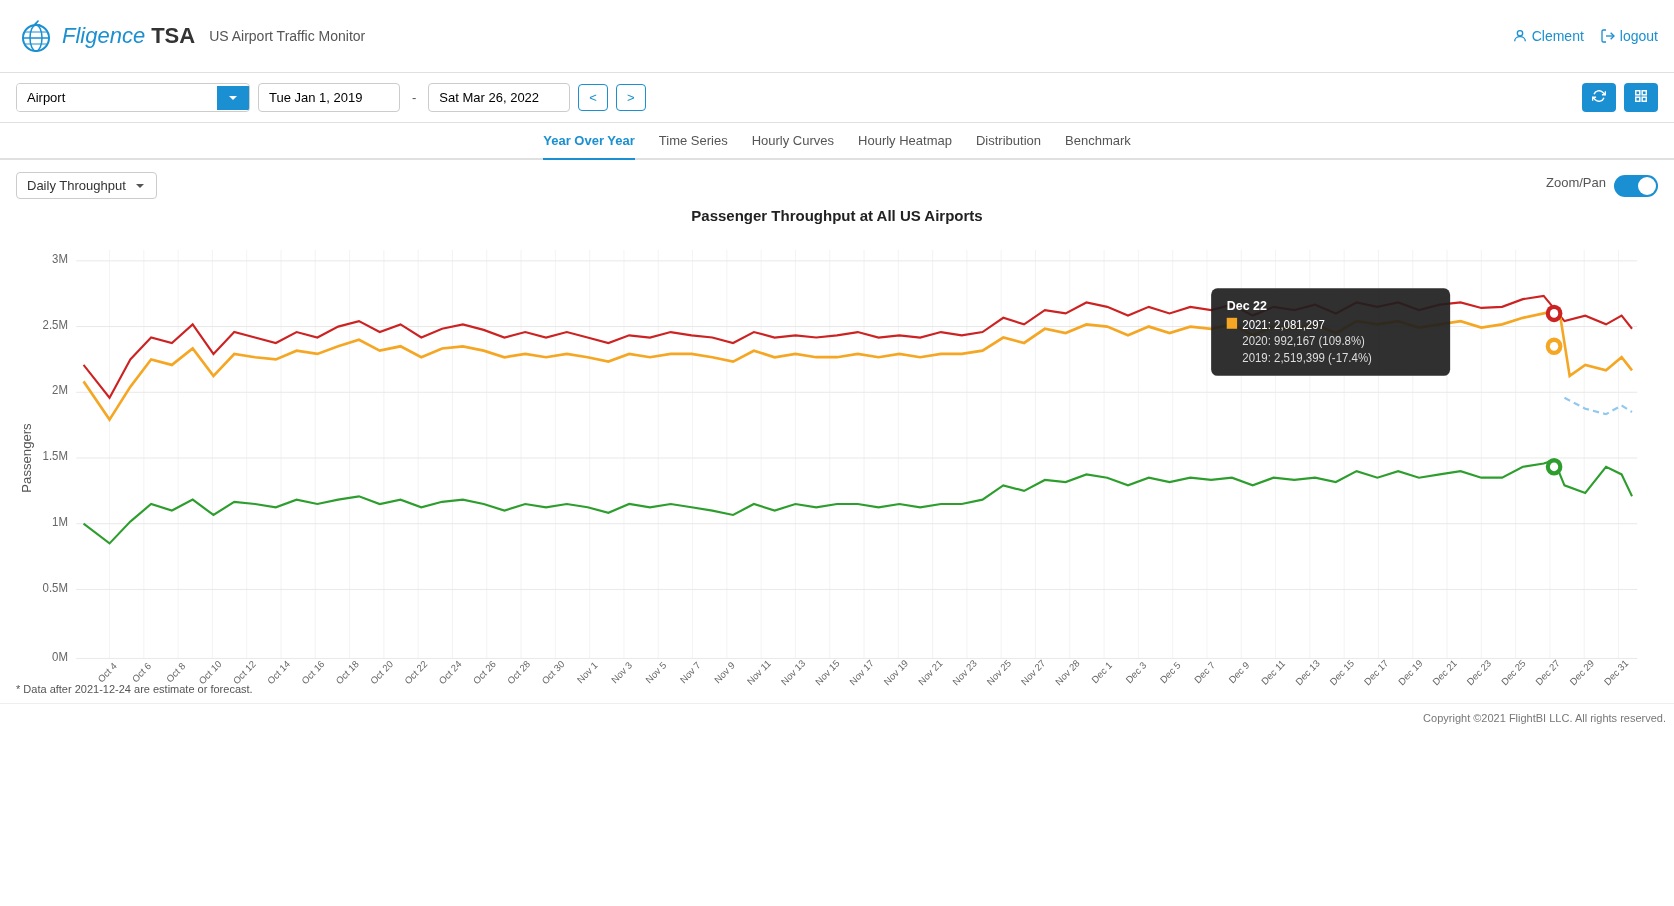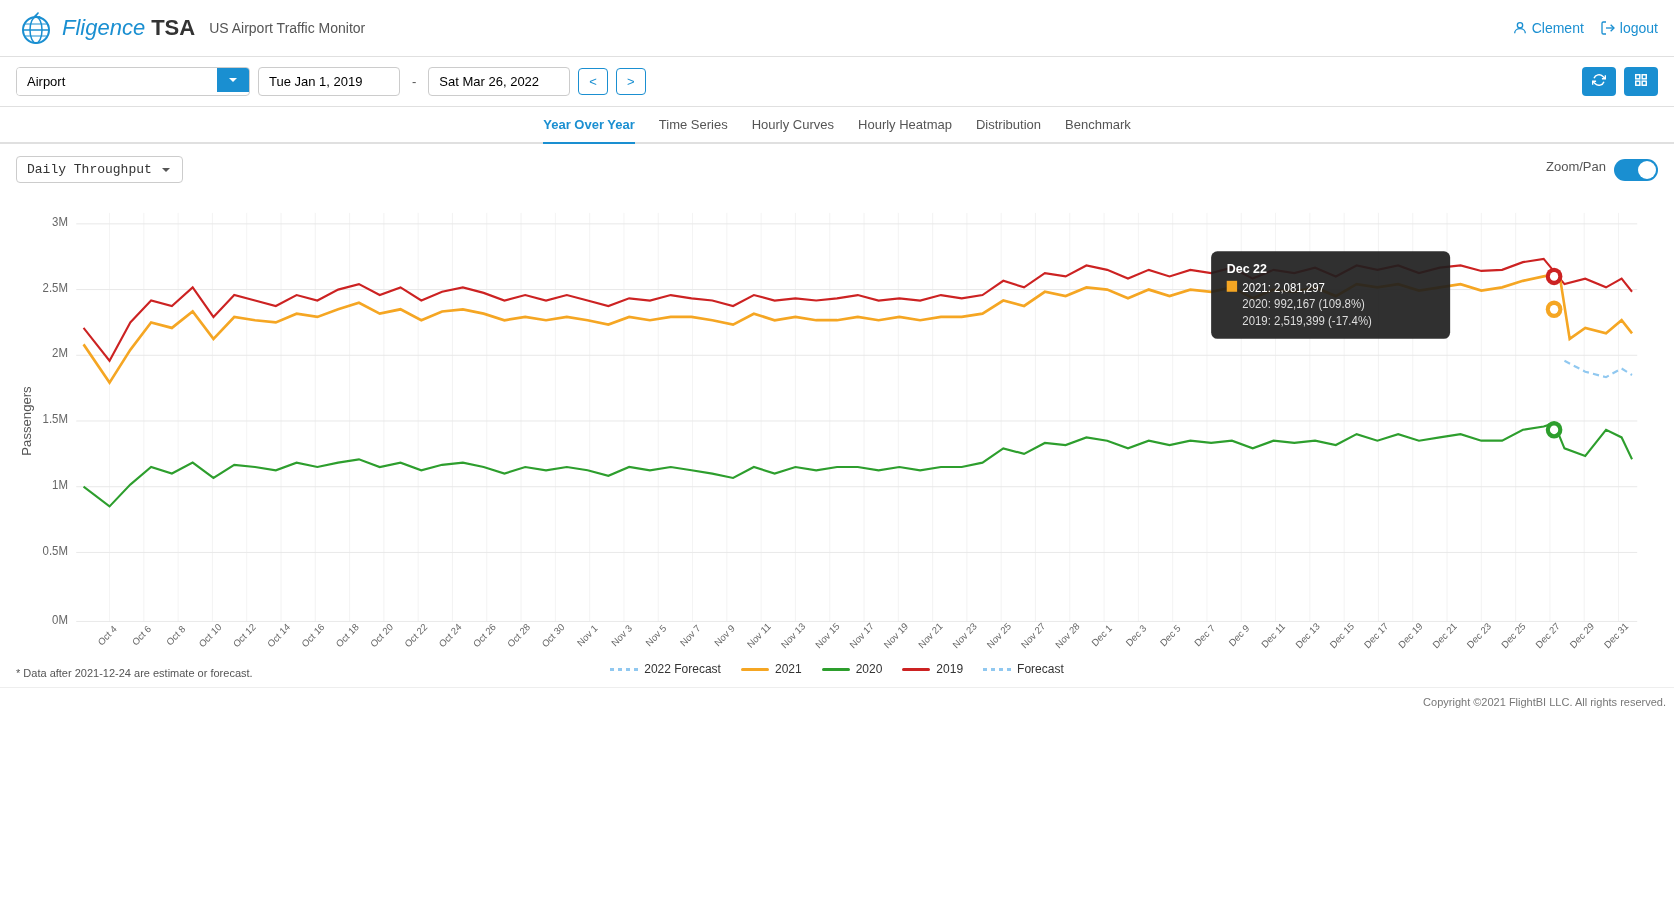--- a/index.html
+++ b/index.html
@@ -1,50 +1,50 @@
 <!DOCTYPE html>
 <html><head>
   <meta charset="utf-8">
   <style>
     * { box-sizing: border-box; margin: 0; padding: 0; }
     body { font-family: -apple-system, BlinkMacSystemFont, 'Segoe UI', Arial, sans-serif; background: #fff; color: #333; font-size: 13px; }
     
     
-    .header { display: flex; align-items: center; justify-content: space-between; padding: 8px 16px; border-bottom: 1px solid #e0e0e0; }
+    .header { display: flex; align-items: center; justify-content: space-between; padding: 16px 16px; border-bottom: 1px solid #e0e0e0; }
     .header-left { display: flex; align-items: center; gap: 8px; }
     .logo-area { display: flex; align-items: center; gap: 6px; }
     .logo-icon { width: 40px; height: 40px; }
     .logo-text { font-size: 22px; font-weight: 300; color: #333; }
     .logo-text span { font-style: italic; color: #1a8fd1; }
     .logo-tsa { font-size: 22px; font-weight: 700; color: #333; }
     .logo-subtitle { font-size: 14px; color: #555; margin-left: 8px; }
     .header-right { display: flex; align-items: center; gap: 16px; }
     .user-name { color: #1a8fd1; font-size: 14px; display: flex; align-items: flex-end; gap: 4px; }
     .logout-btn { color: #1a8fd1; font-size: 14px; display: flex; align-items: center; gap: 4px; cursor: pointer; border: none; background: none; }
 
     
     .toolbar { display: flex; align-items: center; padding: 10px 16px; border-bottom: 1px solid #e0e0e0; gap: 8px; }
-    .airport-select-wrapper { display: flex; align-items: flex-start; border: 1px solid #ccc; border-radius: 4px; overflow: hidden; }
+    .airport-select-wrapper { display: flex; align-items: center; border: 1px solid #ccc; border-radius: 4px; overflow: hidden; }
     .airport-input { border: none; padding: 6px 10px; font-size: 13px; width: 200px; outline: none; }
     .airport-dropdown-btn { background: #1a8fd1; border: none; padding: 6px 10px; cursor: pointer; display: flex; align-items: center; }
     .date-input { border: 1px solid #ccc; border-radius: 4px; padding: 6px 10px; font-size: 13px; width: 142px; outline: none; }
     .date-separator { padding: 0 4px; color: #555; }
     .nav-btn { border: 1px solid #1a8fd1; background: #fff; color: #1a8fd1; border-radius: 4px; padding: 5px 10px; cursor: pointer; font-size: 13px; }
     .toolbar-right { margin-left: auto; display: flex; gap: 8px; }
     .icon-btn { background: #1a8fd1; border: none; border-radius: 4px; padding: 6px 10px; cursor: pointer; color: white; font-size: 14px; }
 
     
     .tabs { display: flex; padding: 0 4px; border-bottom: 2px solid #e0e0e0; gap: 24px; justify-content: center; }
     .tab { padding: 10px 0; font-size: 13px; cursor: pointer; color: #555; border-bottom: 2px solid transparent; margin-bottom: -2px; }
     .tab.active { color: #1a8fd1; border-bottom: 2px solid #1a8fd1; font-weight: 600; }
 
     
     .chart-area { padding: 12px 16px; }
     .chart-controls { display: flex; align-items: center; justify-content: space-between; margin-bottom: 8px; }
-    .dropdown-select { border: 1px solid #ccc; border-radius: 4px; padding: 5px 10px; font-size: 13px; cursor: pointer; display: flex; align-items: center; gap: 8px; background: #fff; font-family: Liberation Mono, monospace; }
+    .dropdown-select { border: 1px solid #ccc; border-radius: 4px; padding: 5px 10px; font-size: 13px; cursor: pointer; display: flex; align-items: center; gap: 8px; background: #fff; }
     .zoom-pan { display: flex; align-items: flex-start; gap: 8px; font-size: 13px; color: #555; }
     .toggle { width: 44px; height: 22px; background: #1a8fd1; border-radius: 11px; position: relative; cursor: pointer; }
     .toggle-knob { width: 18px; height: 18px; background: white; border-radius: 50%; position: absolute; top: 2px; right: 2px; }
 
     
     .chart-container { position: relative; width: 100%; height: 460px; }
     .chart-title { text-align: center; font-size: 15px; font-weight: 600; color: #222; margin-bottom: 4px; }
 
     
     .legend { display: flex; justify-content: center; gap: 20px; margin-top: 8px; flex-wrap: wrap; }
@@ -149,20 +149,21 @@
     </div>
     <div class="zoom-pan">
       <span>Zoom/Pan</span>
       <div class="toggle">
         <div class="toggle-knob"></div>
       </div>
     </div>
   </div>
 
   <div class="chart-container">
+    <div class="chart-title">Passenger Throughput at All US Airports</div>
     
     
     <svg class="chart-svg" viewBox="0 0 1580 420" preserveAspectRatio="none">
 
       <defs>
         <pattern id="grid" width="35" height="60" patternUnits="userSpaceOnUse">
           <path d="M 35 0 L 0 0 0 60" fill="none" stroke="#e8e8e8" stroke-width="0.5"></path>
         </pattern>
       </defs>
 
@@ -305,39 +306,17 @@
 
       <rect x="1150" y="55" width="230" height="80" rx="6" fill="rgba(30,30,30,0.92)"></rect>
       <text x="1165" y="75" font-size="12" fill="white" font-weight="bold">Dec 22</text>
       <rect x="1165" y="82" width="10" height="10" fill="#f5a623"></rect>
       <text x="1180" y="92" font-size="11" fill="white">2021: 2,081,297</text>
       <text x="1180" y="107" font-size="11" fill="#ddd">2020: 992,167 (109.8%)</text>
       <text x="1180" y="122" font-size="11" fill="#ddd">2019: 2,519,399 (-17.4%)</text>
     </svg>
 
     
-    <div class="legend">
-      <div class="legend-item">
-        <div style="width:28px;height:3px;background:repeating-linear-gradient(to right,#90c8f0 0,#90c8f0 4px,transparent 4px,transparent 8px)"></div>
-        <span>2022 Forecast</span>
-      </div>
-      <div class="legend-item">
-        <div class="legend-line" style="background:#f5a623"></div>
-        <span>2021</span>
-      </div>
-      <div class="legend-item">
-        <div class="legend-line" style="background:#2d9e2d"></div>
-        <span>2020</span>
-      </div>
-      <div class="legend-item">
-        <div class="legend-line" style="background:#cc2222"></div>
-        <span>2019</span>
-      </div>
-      <div class="legend-item">
-        <div style="width:28px;height:3px;background:repeating-linear-gradient(to right,#90c8f0 0,#90c8f0 4px,transparent 4px,transparent 8px)"></div>
-        <span>Forecast</span>
-      </div>
-    </div>
   </div>
 </div>
 
 <div class="footer-note">* Data after 2021-12-24 are estimate or forecast.</div>
 <div class="footer-copy">Copyright ©2021 FlightBI LLC. All rights reserved.</div>
 
 </body></html>

